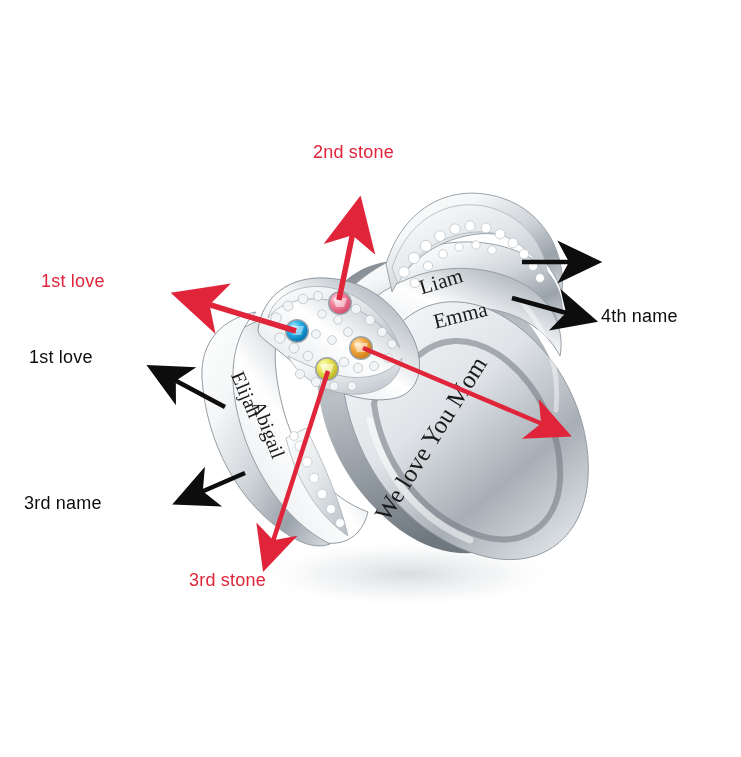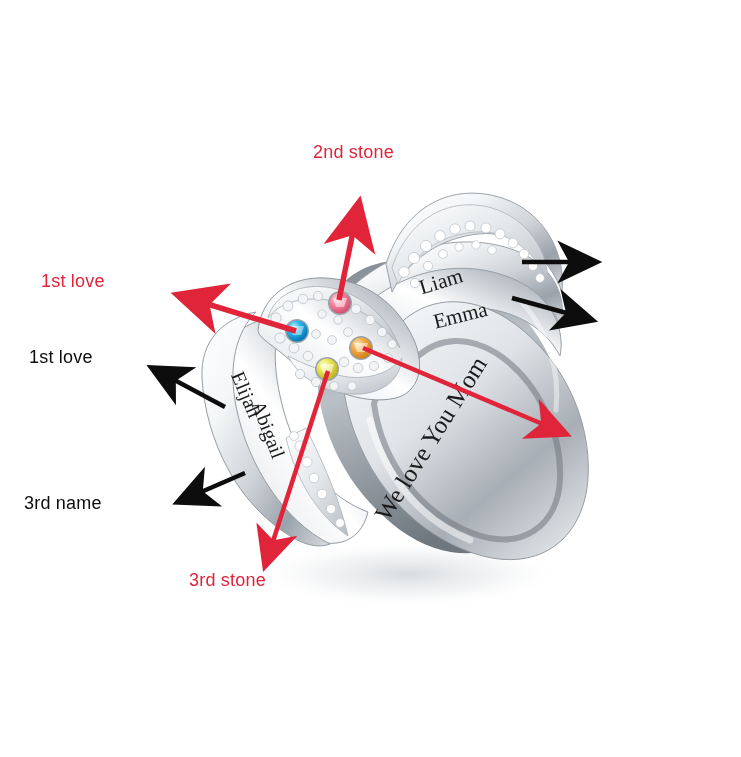--- a/index.html
+++ b/index.html
@@ -254,17 +254,18 @@
 
       <line x1="522" y1="262" x2="596" y2="262" stroke="#0d0d0d" stroke-width="4.5" marker-end="url(#mkBlack)"></line>
       <line x1="512" y1="298" x2="592" y2="320" stroke="#0d0d0d" stroke-width="4.5" marker-end="url(#mkBlack)"></line>
       <line x1="225" y1="407" x2="152" y2="368" stroke="#0d0d0d" stroke-width="4.5" marker-end="url(#mkBlack)"></line>
       <line x1="245" y1="473" x2="178" y2="502" stroke="#0d0d0d" stroke-width="4.5" marker-end="url(#mkBlack)"></line>
     </g>
   </svg>
 
   <div class="callout stone" style="left:313px; top:143px;">2nd stone</div>
   <div class="callout stone" style="left:41px; top:272px;">1st love</div>
+  <div class="callout name" style="left:601px; top:307px;">4th name</div>
   <div class="callout name" style="left:29px; top:348px;">1st love</div>
   <div class="callout name" style="left:24px; top:494px;">3rd name</div>
   <div class="callout stone" style="left:189px; top:571px;text-align:center;">3rd stone</div>
 
 </div>
 
 </body></html>

